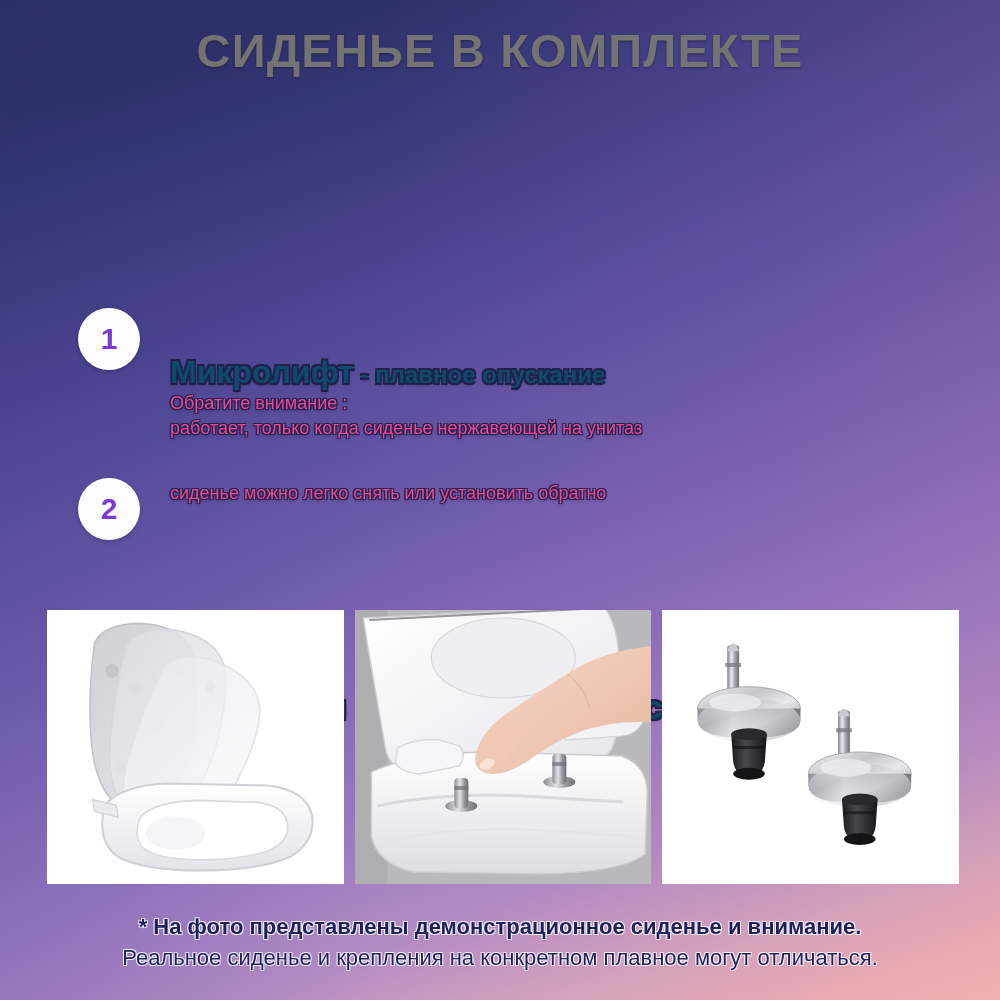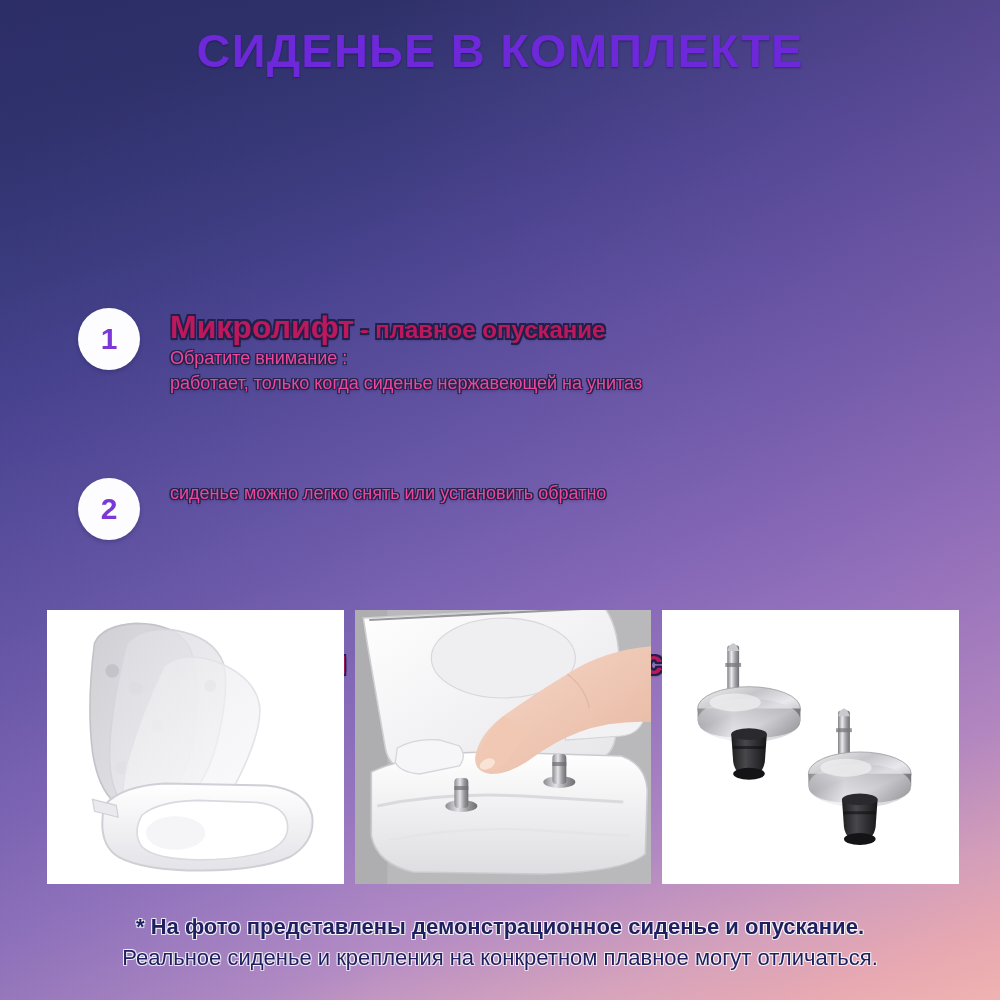--- a/index.html
+++ b/index.html
@@ -27,21 +27,21 @@
     position:absolute; inset:0;
     background:linear-gradient(90deg, rgba(60,60,140,0.12) 0%, rgba(0,0,0,0) 38%, rgba(150,90,170,0.10) 78%, rgba(170,100,160,0.14) 100%);
     pointer-events:none;
   }
   .page { position:absolute; inset:0; }
 
   
   .title {
     position:absolute; top:26px; left:0; width:1000px;
     text-align:center;
-    color:#6d28d9;
+    color:#737373;
     font-size:47px;
     font-weight:bold;
     letter-spacing:1.2px;
     line-height:1.05;
     text-shadow:0 1px 2px rgba(0,0,0,0.35);
     white-space:nowrap;
   }
 
   
   .features { position:absolute; top:150px; left:0; width:1000px; }
@@ -58,31 +58,32 @@
     display:flex; align-items:center; justify-content:center;
     color:#7b38d6;
     font-size:30px;
     font-weight:bold;
     line-height:1;
   }
 
   .ftext { padding-left:170px; padding-right:28px; }
 
   .headline {
-    color:#be185d;
+    color:#0c4a6e;
     font-weight:bold;
     font-size:32px;
     line-height:1.12;
     text-shadow:
       -1.6px -1.6px 0 #20204a,
        1.6px -1.6px 0 #20204a,
       -1.6px  1.6px 0 #20204a,
        1.6px  1.6px 0 #20204a,
        0 2px 3px rgba(10,5,40,0.45);
     white-space:nowrap;
+    margin-top:45px;
   }
   .headline .sub {
     font-size:24px;
     font-weight:bold;
   }
   .bodyline {
     color:#ec4899;
     font-size:18px;
     font-weight:normal;
     line-height:1.42;
@@ -366,17 +367,17 @@
           <ellipse cx="200" cy="190" rx="18" ry="6" fill="#2a2a2e"></ellipse>
           <ellipse cx="200" cy="230" rx="16" ry="6" fill="#141417"></ellipse>
           <rect x="184" y="202" width="32" height="3" fill="#0f0f12" opacity="0.6"></rect>
         </g>
       </svg>
     </div>
 
   </div>
 
   <div class="footnote">
-    <div class="fn1">* На фото представлены демонстрационное сиденье и опускание.</div>
+    <div class="fn1">* На фото представлены демонстрационное сиденье и внимание.</div>
     <div class="fn2">Реальное сиденье и крепления на конкретном плавное могут отличаться.</div>
   </div>
 
 </div>
 
 </body></html>

